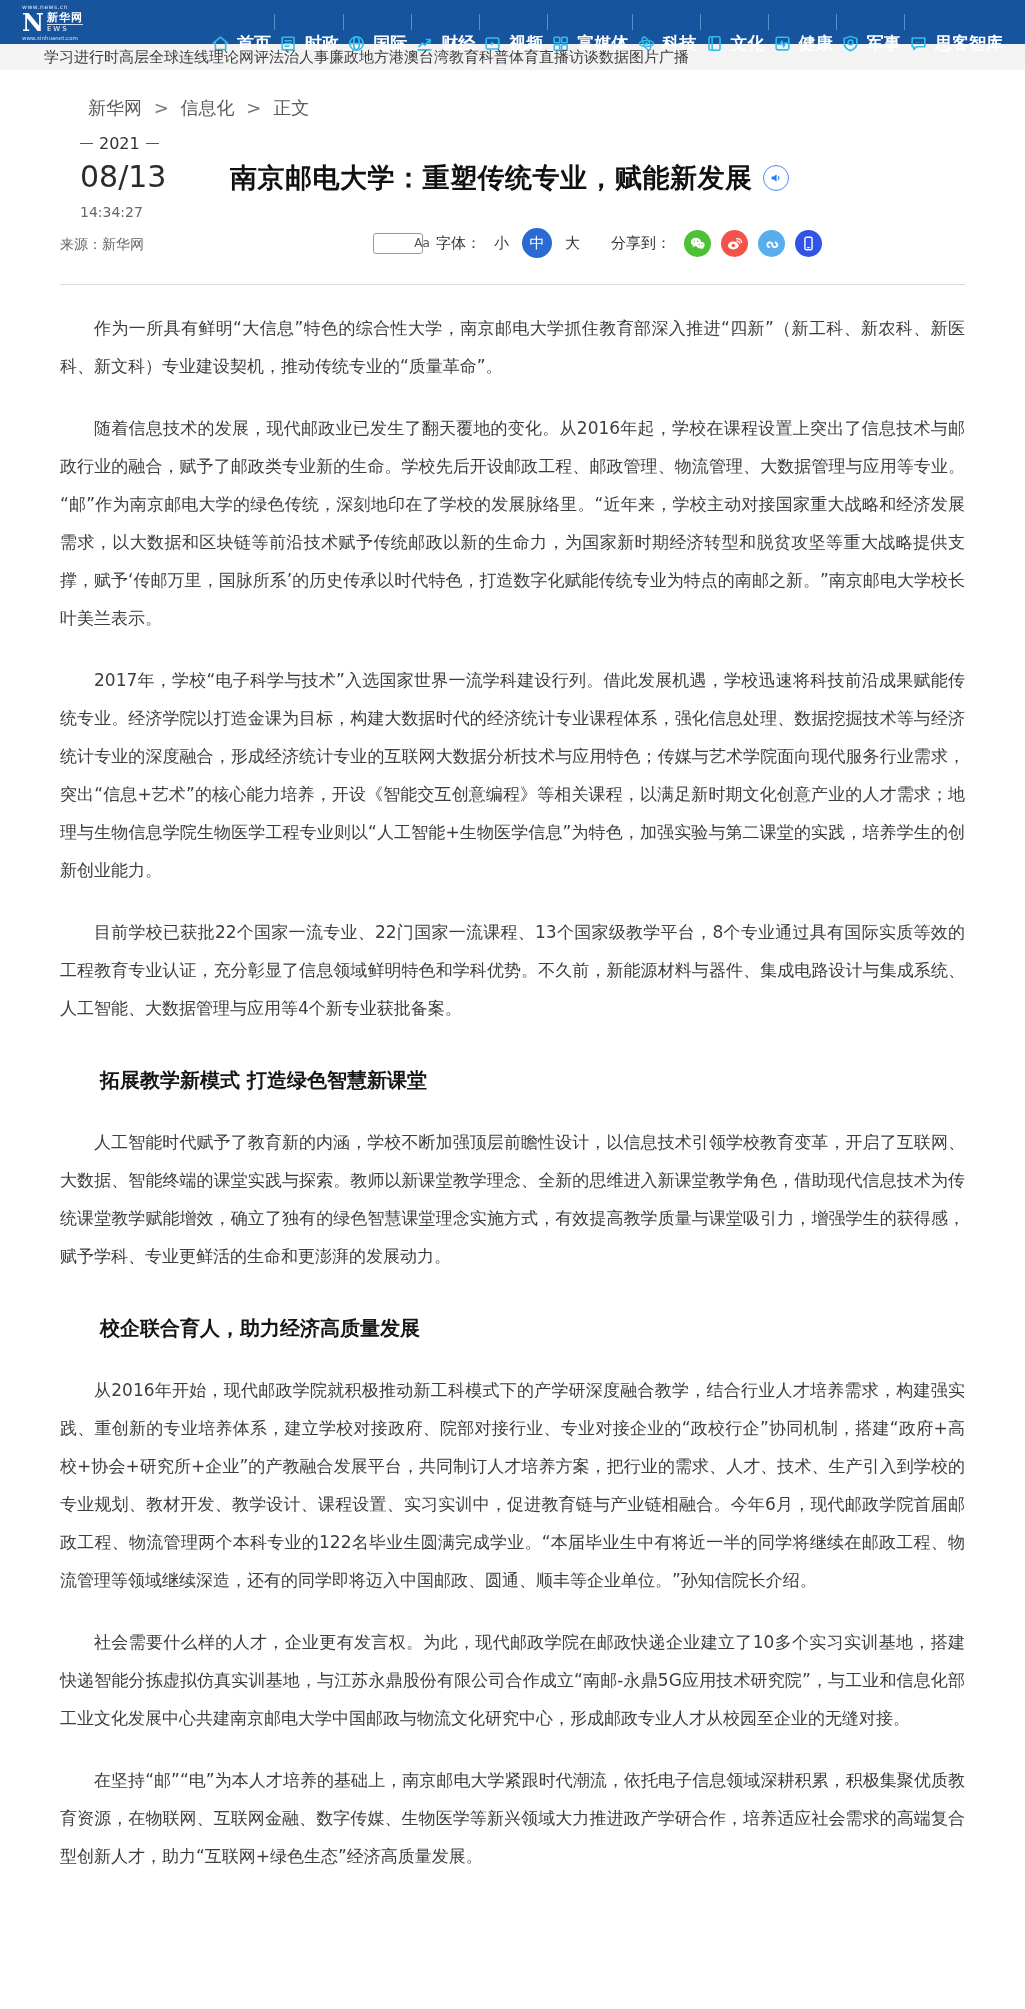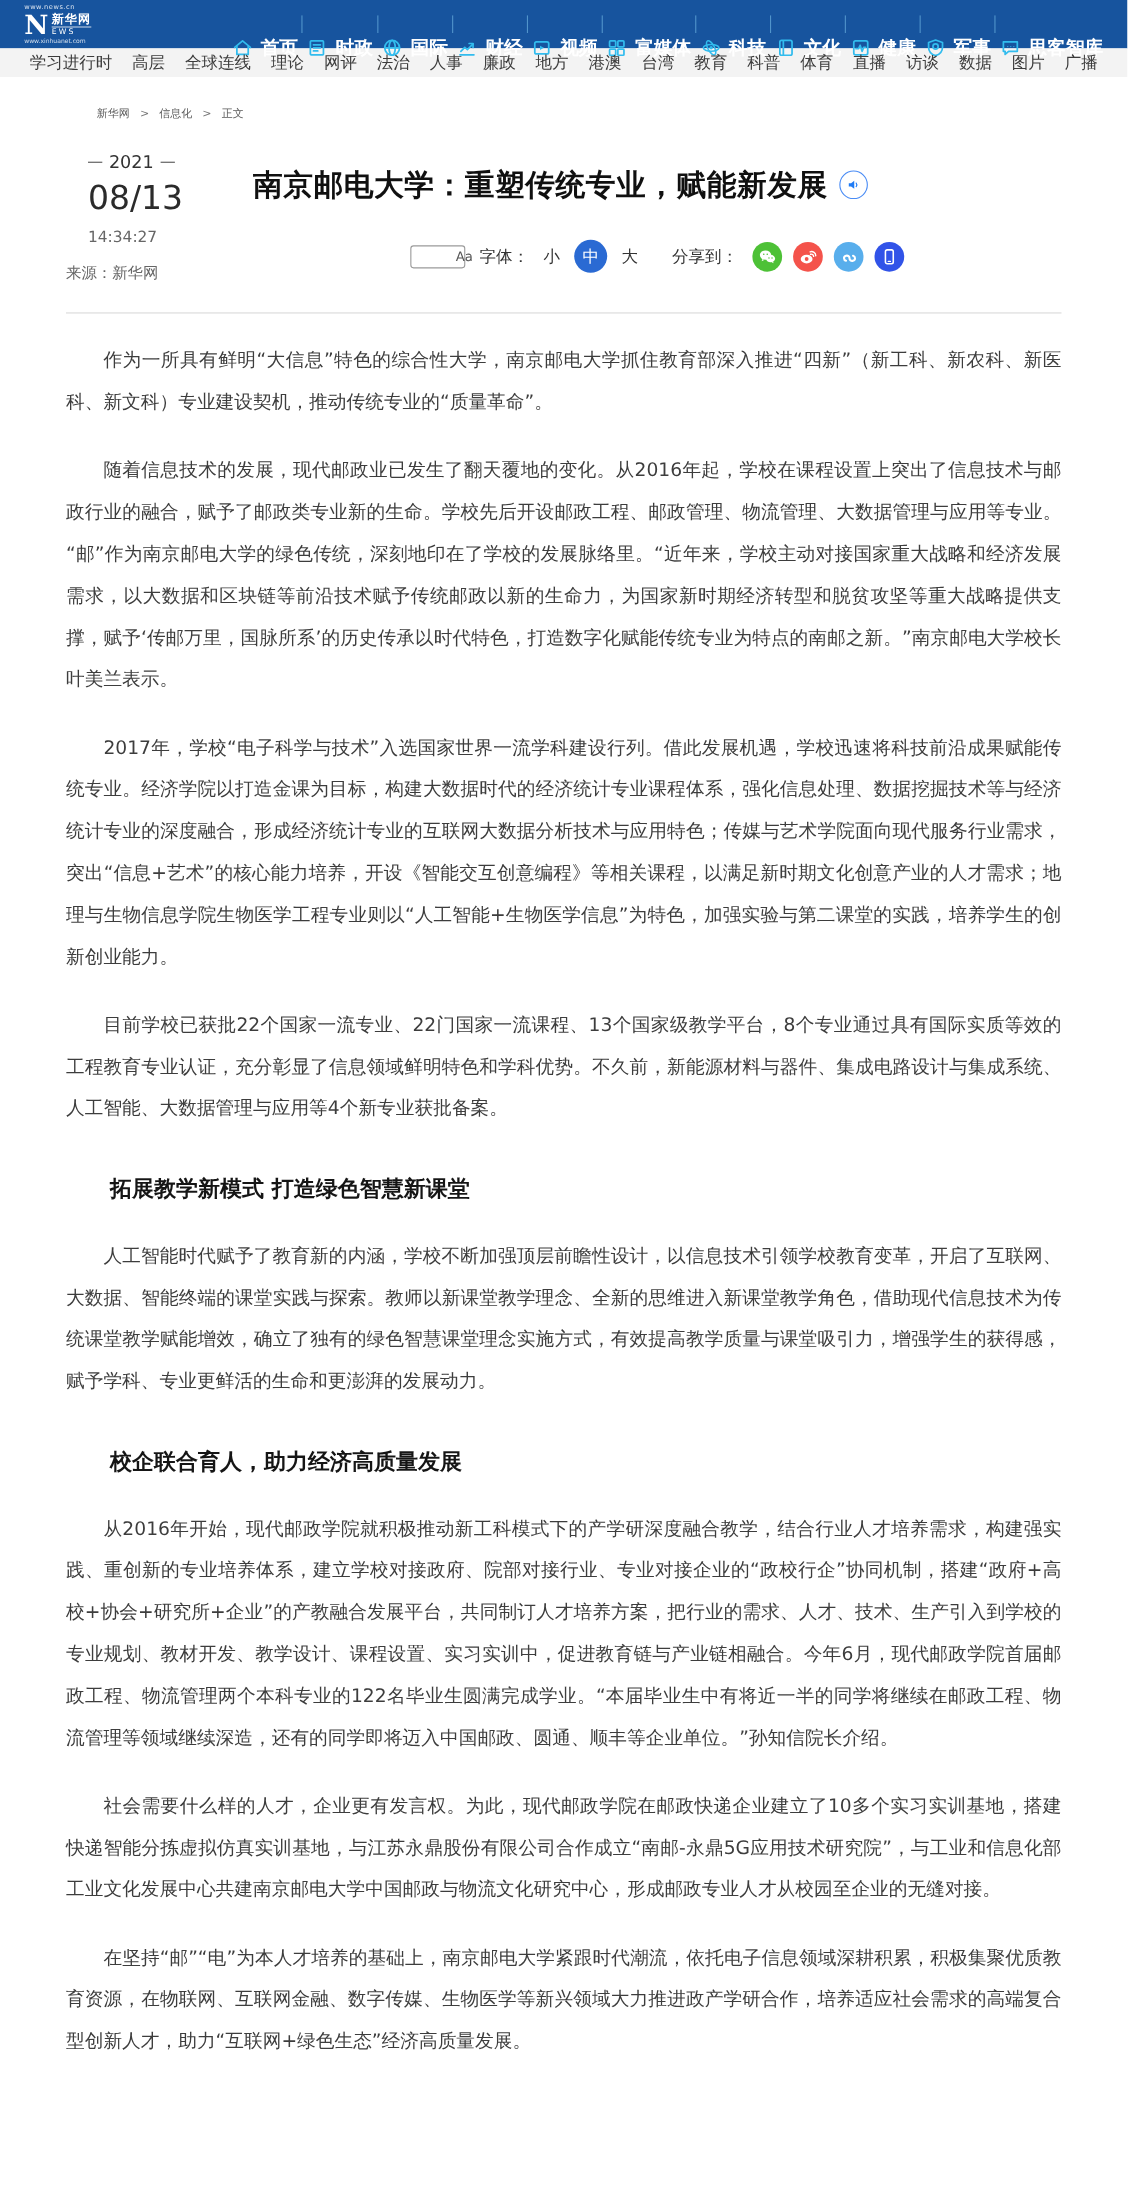--- a/index.html
+++ b/index.html
@@ -16,33 +16,33 @@
   .logo .cn { font-size:11px; font-weight:bold; letter-spacing:1px; }
   .logo .en { font-size:7px; letter-spacing:2px; border-top:1px solid rgba(255,255,255,.8); margin-top:1px; padding-top:1px; }
   .logo .url-bot { display:block; font-size:5.5px; opacity:.8; margin-top:1px; }
 
   .topnav { flex:1; display:flex; align-items:center; justify-content:space-between; margin-left:128px; }
   .topnav .nav-item { display:flex; align-items:center; gap:7px; color:#fff; font-size:17px; font-weight:bold; cursor:pointer; white-space:nowrap;margin-top:43px; }
   .nicon { width:19px; height:19px; display:block; }
   .vsep { width:1px; height:16px; background:rgba(130,200,240,.55); }
 
   
-  .subnav { height:26px; background:#f3f3f3; display:flex; align-items:center; justify-content:space-between; padding:0 27px; }
+  .subnav { height:26px; background:#f3f3f3; display:flex; align-items:center; padding:0 44px; }
   .subnav .sub-item { font-size:15px; color:#3c3c3c; cursor:pointer; white-space:nowrap; }
 
   
   .content { width:905px; margin:0 auto; }
-  .breadcrumb { margin-top:26px; padding-left:28px; font-size:10px; color:#5a5a5a; }
+  .breadcrumb { margin-top:26px; padding-left:28px; font-size:18px; color:#5a5a5a; }
   .breadcrumb .crumb { cursor:pointer; }
   .breadcrumb .sep { margin:0 6px; color:#777; }
 
   .article-header { display:flex; margin-top:10px; }
   .date-block { width:170px; flex:none; }
   .date-inner { padding-left:20px; }
-  .year-row { display:flex; align-items:center; gap:6px; margin-top:18px; }
+  .year-row { display:flex; align-items:center; gap:6px; margin-top:4px; }
   .year-row .dash { width:13px; height:1px; background:#555; }
   .year-row .year { font-size:16px; color:#333; }
   .big-date { font-size:30px; color:#2b2b2b; margin-top:6px; }
   .time { font-size:14px; color:#666; margin-top:10px; }
   .source { font-size:14px; color:#666; margin-top:16px; }
 
   .title-wrap { flex:1; }
   .article-title { display:inline-flex; align-items:center; gap:10px; margin-top:30px; font-size:27px; font-weight:bold; color:#101010; letter-spacing:.5px; }
   .speaker-btn { width:26px; height:26px; border:1px solid #4a8cf5; border-radius:50%; background:#fff; display:inline-flex; align-items:center; justify-content:center; cursor:pointer; flex:none; }
   .speaker-btn svg { width:14px; height:14px; }

